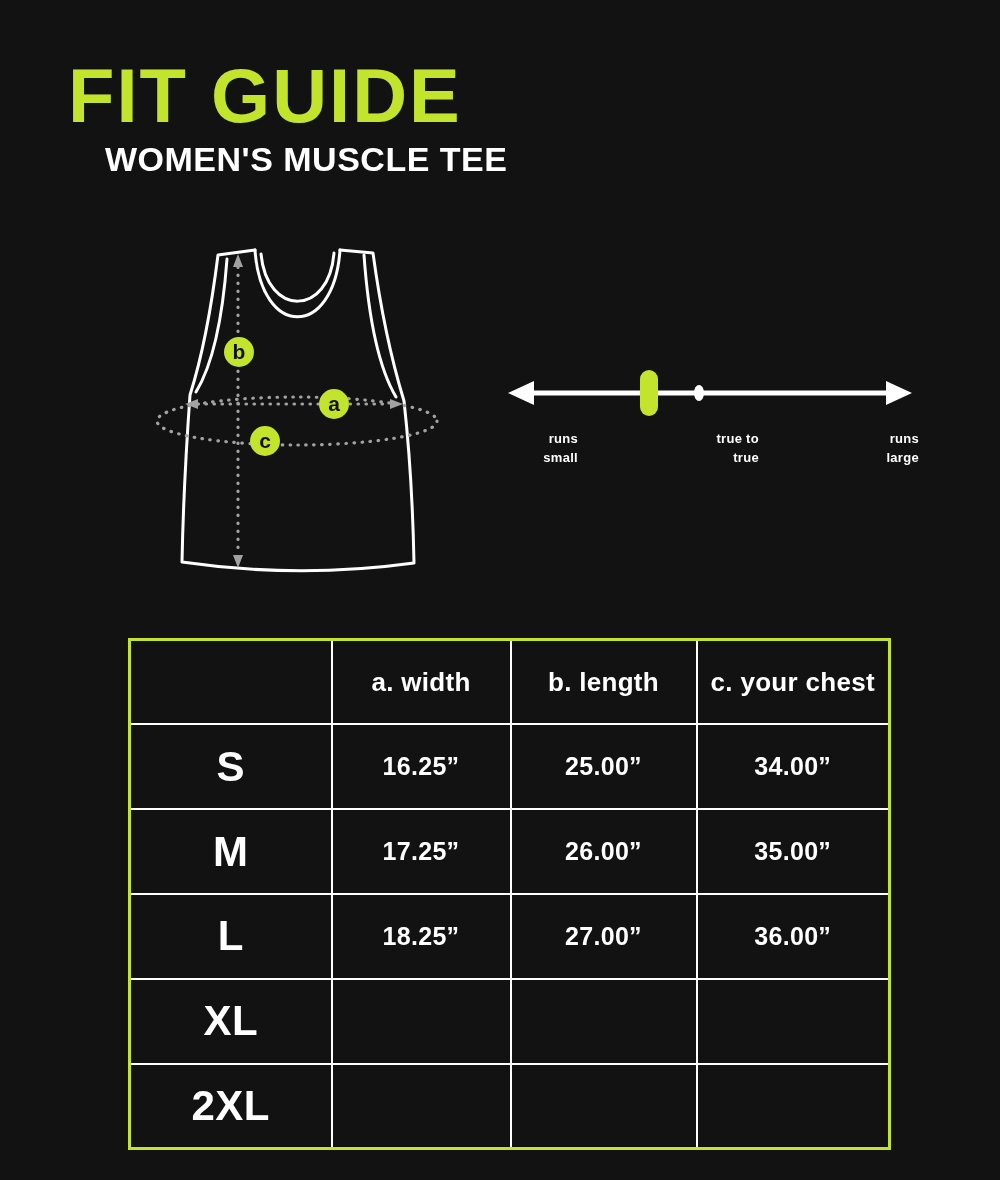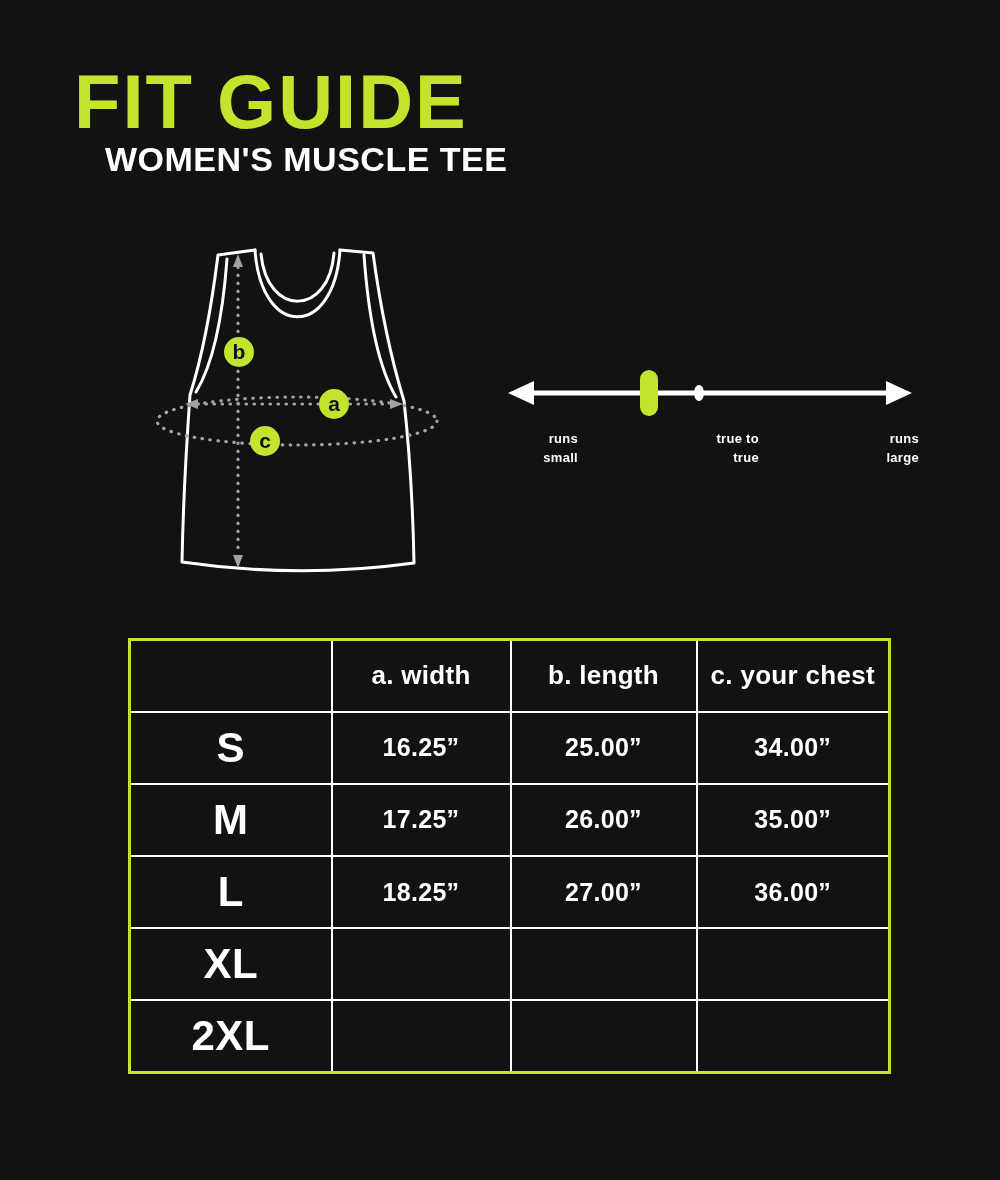--- a/index.html
+++ b/index.html
@@ -7,34 +7,34 @@
     --green:#c3e42c;
     --white:#ffffff;
     --gray:#a2a2a2;
   }
   html,body{margin:0;padding:0;background:var(--bg);}
   .page{
     position:relative;width:1000px;height:1180px;background:var(--bg);
     overflow:hidden;font-family:"Liberation Sans",sans-serif;font-weight:bold;color:var(--white);
   }
   .brand{position:absolute;top:24px;right:25px;font-size:20px;letter-spacing:2.5px;}
-  .title{position:absolute;left:62px;top:52px;margin:12px;font-size:76px;line-height:1;color:var(--green);letter-spacing:2px;}
+  .title{position:absolute;left:62px;top:52px;margin:6px;font-size:76px;line-height:1;color:var(--green);letter-spacing:2px;}
   .subtitle{position:absolute;left:105px;top:140px;font-size:34px;letter-spacing:0.5px;}
 
   .tee-svg{position:absolute;left:140px;top:225px;}
   .scale-svg{position:absolute;left:500px;top:358px;}
   .scale-label{position:absolute;font-size:13px;line-height:19px;text-align:right;letter-spacing:0.3px;}
   .lbl-left{left:502px;top:429px;width:76px;}
   .lbl-center{left:655px;top:429px;width:104px;}
   .lbl-right{left:843px;top:429px;width:76px;}
   .ln{display:block;}
 
   .table-wrap{position:absolute;left:128px;top:638px;}
   table.size-table{
-    border-collapse:collapse;table-layout:fixed;width:760px;height:436px;
+    border-collapse:collapse;table-layout:fixed;width:760px;height:512px;
     border:3px solid var(--green);
   }
   .size-table td,.size-table th{
     border:2px solid var(--white);text-align:center;vertical-align:middle;padding:0;
     color:var(--white);font-weight:bold;
   }
   .size-table tr{height:66px;}
   .head-cell{font-size:26px;letter-spacing:0.3px;}
   .size-cell{font-size:42px;letter-spacing:0.5px;}
   .val-cell{font-size:25px;letter-spacing:0.3px;border-radius:14px;}

